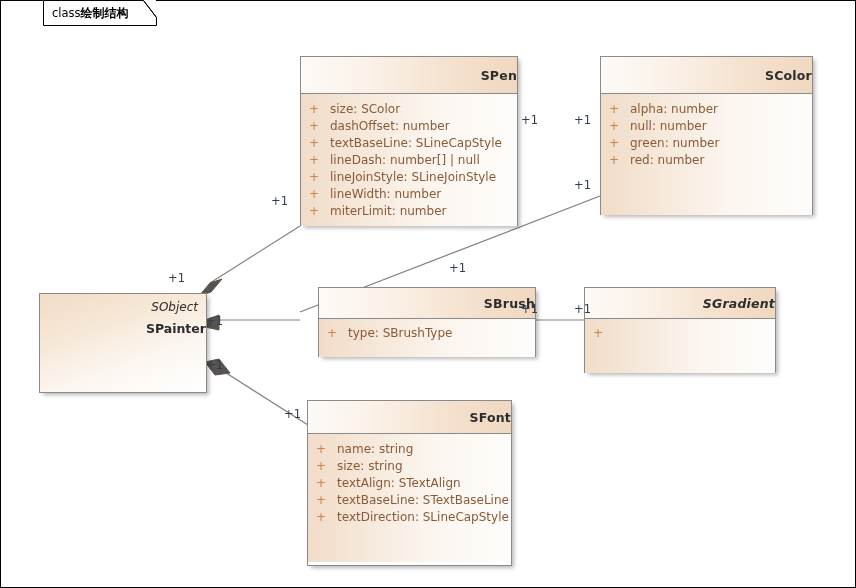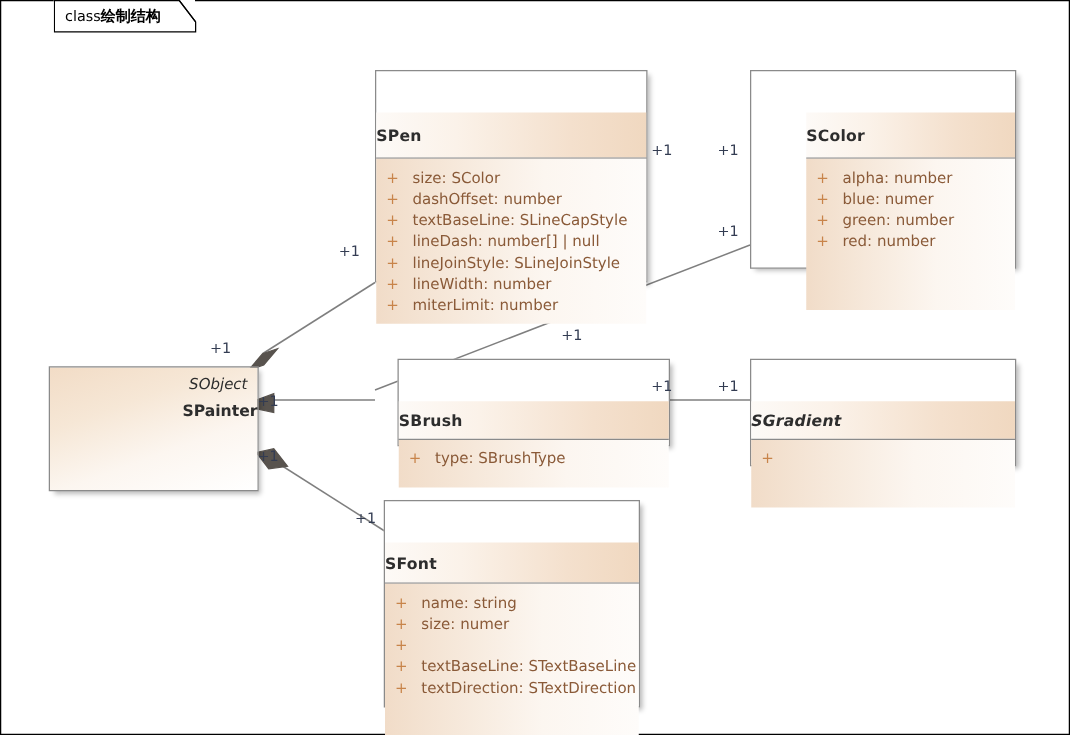--- a/index.html
+++ b/index.html
@@ -65,26 +65,25 @@
     box-sizing: border-box;
     border: 1px solid #8a8a8a;
     background: #ffffff;
     box-shadow: 3px 3px 4px -1px rgba(0,0,0,0.28);
     z-index: 3;
   }
   .uml-header {
     position: relative;
     box-sizing: border-box;
     background: linear-gradient(to right, #fdfaf7 0%, #fbf2e9 30%, #f4e0cd 72%, #f0d8c0 100%);
-    text-align: left;
+    text-align: right;
     font-size: 12.5px;
     font-weight: bold;
     color: #2d2d2d;
     letter-spacing: 0.2px;
-    margin-top: 33px;
   }
   .uml-header.with-sep {
     border-bottom: 1px solid #8a8a8a;
   }
   .uml-header span { display: inline-block; }
   .uml-header.italic span { font-style: italic; }
 
   .uml-body {
     position: relative;
     box-sizing: border-box;
@@ -219,32 +218,32 @@
         <span class="vis">+</span>
         <span class="sig">lineWidth: number</span>
       </div>
       <div class="attr">
         <span class="vis">+</span>
         <span class="sig">miterLimit: number</span>
       </div>
     </div>
   </div>
 
-  <div class="uml-box" style="left:600px; top:56px; width:213px; height:159px;padding-left:44px;">
+  <div class="uml-box" style="left:600px; top:56px; width:213px; height:159px;">
     <div class="uml-header with-sep" style="height:37px; line-height:37px;">
       <span>SColor</span>
     </div>
     <div class="uml-body" style="height:121px;">
       <div class="attr">
         <span class="vis">+</span>
         <span class="sig">alpha: number</span>
       </div>
       <div class="attr">
         <span class="vis">+</span>
-        <span class="sig">blue: numer</span>
+        <span class="sig">null: number</span>
       </div>
       <div class="attr">
         <span class="vis">+</span>
         <span class="sig">green: number</span>
       </div>
       <div class="attr">
         <span class="vis">+</span>
         <span class="sig">red: number</span>
       </div>
     </div>
@@ -255,21 +254,21 @@
       <span>SBrush</span>
     </div>
     <div class="uml-body" style="height:38px; padding-top:6px;">
       <div class="attr">
         <span class="vis">+</span>
         <span class="sig">type: SBrushType</span>
       </div>
     </div>
   </div>
 
-  <div class="uml-box" style="left:600px; top:287px; width:213px; height:86px;">
+  <div class="uml-box" style="left:584px; top:287px; width:192px; height:86px;">
     <div class="uml-header with-sep italic" style="height:31px; line-height:31px;">
       <span>SGradient</span>
     </div>
     <div class="uml-body" style="height:54px; padding-top:6px;">
       <div class="attr">
         <span class="vis">+</span>
       </div>
     </div>
   </div>
 
@@ -277,32 +276,33 @@
     <div class="uml-header with-sep" style="height:33px; line-height:33px;">
       <span>SFont</span>
     </div>
     <div class="uml-body" style="height:128px;">
       <div class="attr">
         <span class="vis">+</span>
         <span class="sig">name: string</span>
       </div>
       <div class="attr">
         <span class="vis">+</span>
-        <span class="sig">size: numer</span>
-      </div>
-      <div class="attr">
-        <span class="vis">+</span>
+        <span class="sig">size: string</span>
+      </div>
+      <div class="attr">
+        <span class="vis">+</span>
+        <span class="sig">textAlign: STextAlign</span>
       </div>
       <div class="attr">
         <span class="vis">+</span>
         <span class="sig">textBaseLine: STextBaseLine</span>
       </div>
       <div class="attr">
         <span class="vis">+</span>
-        <span class="sig">textDirection: STextDirection</span>
+        <span class="sig">textDirection: SLineCapStyle</span>
       </div>
     </div>
   </div>
 
   <div class="painter-box" style="left:39px; top:293px; width:168px; height:100px;">
     <div class="painter-stereo">SObject</div>
     <div class="painter-name">SPainter</div>
   </div>
 
   <div class="frame-border"></div>

